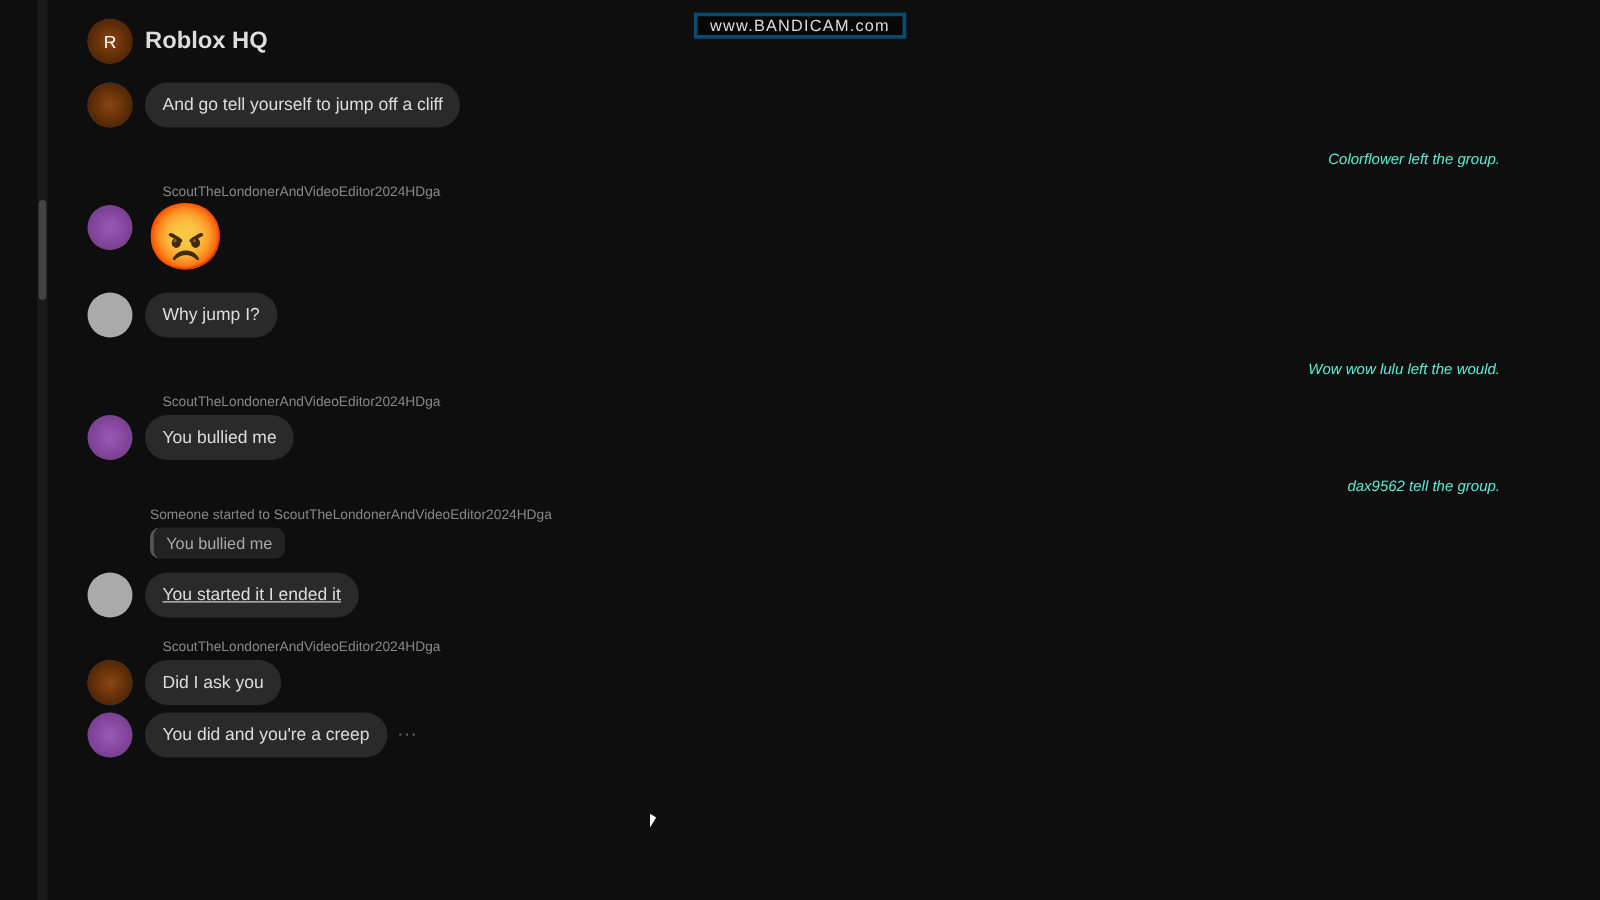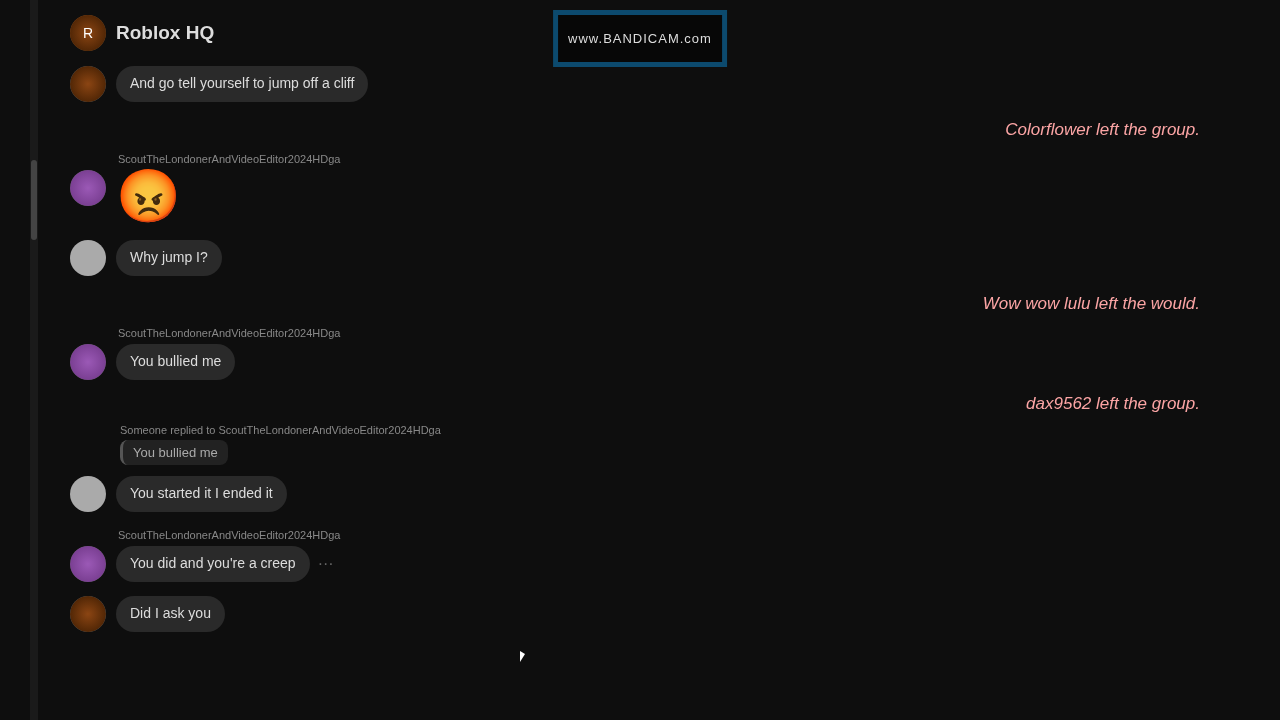--- a/index.html
+++ b/index.html
@@ -14,24 +14,24 @@
       position: relative;
     }
 
     
     .watermark {
       position: absolute;
       top: 10px;
       left: 50%;
       transform: translateX(-50%);
       background: rgba(0,0,0,0.5);
-      border: 5px solid #0c4a6e;
+      border: 3px solid #0c4a6e;
       color: #ddd;
       font-size: 13px;
-      padding: 16px 10px;
+      padding: 0 10px;
       letter-spacing: 1px;
       z-index: 100;
       white-space: nowrap;
     }
 
     
     .scrollbar {
       position: absolute;
       left: 30px;
       top: 0;
@@ -89,41 +89,41 @@
     .message-content {
       display: flex;
       flex-direction: column;
       align-items: flex-end;
     }
 
     .username-label {
       font-size: 11px;
       color: #888;
       margin-bottom: 3px;
-      margin-left: 2px;
+      margin-left: 14px;
     }
 
     .bubble {
       background: #2a2a2a;
       color: #ddd;
       border-radius: 18px;
       padding: 8px 14px;
       display: inline-block;
       max-width: 500px;
       font-size: 14px;
       line-height: 1.4;
     }
 
     
     .system-row {
       display: flex;
       justify-content: flex-end;
       margin: 10px 60px 10px 0;
-      color: #fca5a5;
-      font-size: 17px;
+      color: #5eead4;
+      font-size: 12px;
       font-style: italic;
       text-align: right;
     }
 
     
     .reply-wrapper {
       margin-left: 50px;
       margin-bottom: 6px;
     }
     .reply-label {
@@ -250,53 +250,53 @@
   <div class="message-row" style="margin-bottom:14px;">
     <div class="avatar">
       <div style="width:36px;height:36px;border-radius:50%;background:radial-gradient(circle,#9b59b6,#6c3483);"></div>
     </div>
     <div class="message-content">
       <span class="bubble">You bullied me</span>
     </div>
   </div>
 
   <div class="system-row">
-    <span>dax9562 left the group.</span>
+    <span>dax9562 tell the group.</span>
   </div>
 
   <div class="reply-wrapper">
-    <div class="reply-label">Someone replied to ScoutTheLondonerAndVideoEditor2024HDga</div>
+    <div class="reply-label">Someone started to ScoutTheLondonerAndVideoEditor2024HDga</div>
     <div class="reply-quote">You bullied me</div>
   </div>
-  <div class="message-row" style="margin-bottom:14px;">
+  <div class="message-row" style="margin-bottom:14px;text-decoration:underline;">
     <div class="avatar avatar-gray-circle" style="background:#aaa;border-radius:50%;width:36px;height:36px;margin-right:10px;flex-shrink:0;"></div>
     <div class="message-content">
       <span class="bubble">You started it I ended it</span>
     </div>
   </div>
 
   <div style="margin-left:46px; margin-bottom:4px;">
     <span class="username-label">ScoutTheLondonerAndVideoEditor2024HDga</span>
   </div>
+  <div class="message-row">
+    <div class="avatar">
+      <div style="width:36px;height:36px;border-radius:50%;background:radial-gradient(circle,#8B4513,#3a1a00);"></div>
+    </div>
+    <div class="message-content">
+      <span class="bubble">Did I ask you</span>
+    </div>
+  </div>
+
   <div class="message-row" style="margin-bottom:14px;">
     <div class="avatar">
       <div style="width:36px;height:36px;border-radius:50%;background:radial-gradient(circle,#9b59b6,#6c3483);"></div>
     </div>
     <div class="message-content">
       <div style="display:flex;align-items:center;">
         <span class="bubble">You did and you're a creep</span>
         <span class="msg-dots">···</span>
       </div>
     </div>
   </div>
 
-  <div class="message-row">
-    <div class="avatar">
-      <div style="width:36px;height:36px;border-radius:50%;background:radial-gradient(circle,#8B4513,#3a1a00);"></div>
-    </div>
-    <div class="message-content">
-      <span class="bubble">Did I ask you</span>
-    </div>
-  </div>
-
 </div>
 
 <div class="cursor"></div>
 
 </body></html>

